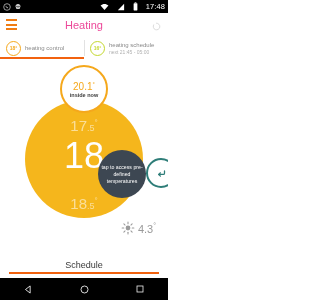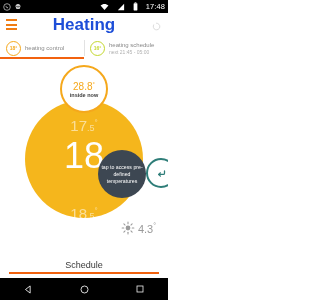--- a/index.html
+++ b/index.html
@@ -28,21 +28,21 @@
     position:absolute; top:13px; left:0; width:168px; height:24px;
     background:#fff; display:flex; align-items:center;
   }
   .hamburger { position:absolute; left:6px; top:6px; width:11px; height:11px;
     display:flex; flex-direction:column; justify-content:space-between; cursor:pointer; }
   .hamburger i { display:block; height:2px; background:#f07c13; border-radius:0; }
   .hamburger i:nth-child(1){ width:11px; }
   .hamburger i:nth-child(2){ width:11px; }
   .hamburger i:nth-child(3){ width:11px; }
   .apptitle {
-    width:168px; text-align:center; font-size:17px; color:#1d4ed8; font-weight:700;
+    width:168px; text-align:center; font-size:11px; color:#ec4899; font-weight:400;
   }
   .refresh { position:absolute; right:7px; top:9px; width:9px; height:9px; }
 
   
   .toptabs {
     position:absolute; top:37px; left:0; width:168px; height:22px;
     display:flex;
   }
   .ttab { position:relative; width:84px; height:22px; display:flex; align-items:center;
           padding-left:6px; gap:4px; }
@@ -73,21 +73,21 @@
   .dial {
     position:absolute; left:25px; top:41px; width:118px; height:118px;
     border-radius:50%; background:#f5b61c;
     z-index:2;
   }
   .val-prev, .val-next {
     position:absolute; width:118px; text-align:center;
     color:rgba(255,255,255,0.55); font-size:15px; line-height:24px;
   }
   .val-prev { top:11px; }
-  .val-next { top:99px; }
+  .val-next { top:89px; }
   .val-prev .frac, .val-next .frac { font-size:9px; }
   .val-prev .deg, .val-next .deg { font-size:8px; vertical-align:super; }
 
   .val-main {
     position:absolute; top:36px; left:0; width:118px; text-align:center;
     color:#ffffff; font-size:36px; line-height:40px; font-weight:300;
   }
 
   .tooltip {
     position:absolute; left:98px; top:91px; width:48px; height:48px;
@@ -192,21 +192,21 @@
         <div class="t2">next 21:45 - 05:00</div>
       </div>
     </div>
   </div>
   <div class="tab-divider"></div>
 
   <div class="dialarea">
 
     <div class="inside-bubble">
       <div class="inside-temp">
-        <span>28.8</span><span class="deg">°</span>
+        <span>20.1</span><span class="deg">°</span>
       </div>
       <div class="inside-label">inside now</div>
     </div>
 
     <div class="dial">
       <div class="val-prev">
         <span>17</span><span class="frac">.5</span><span class="deg">°</span>
       </div>
       <div class="val-main">18</div>
       <div class="val-next">

